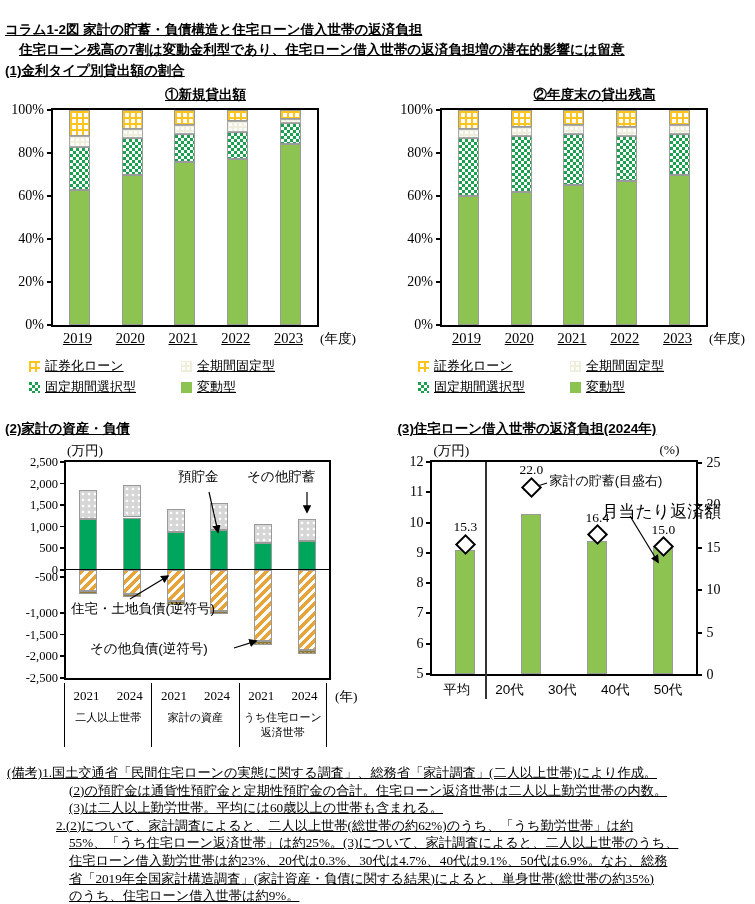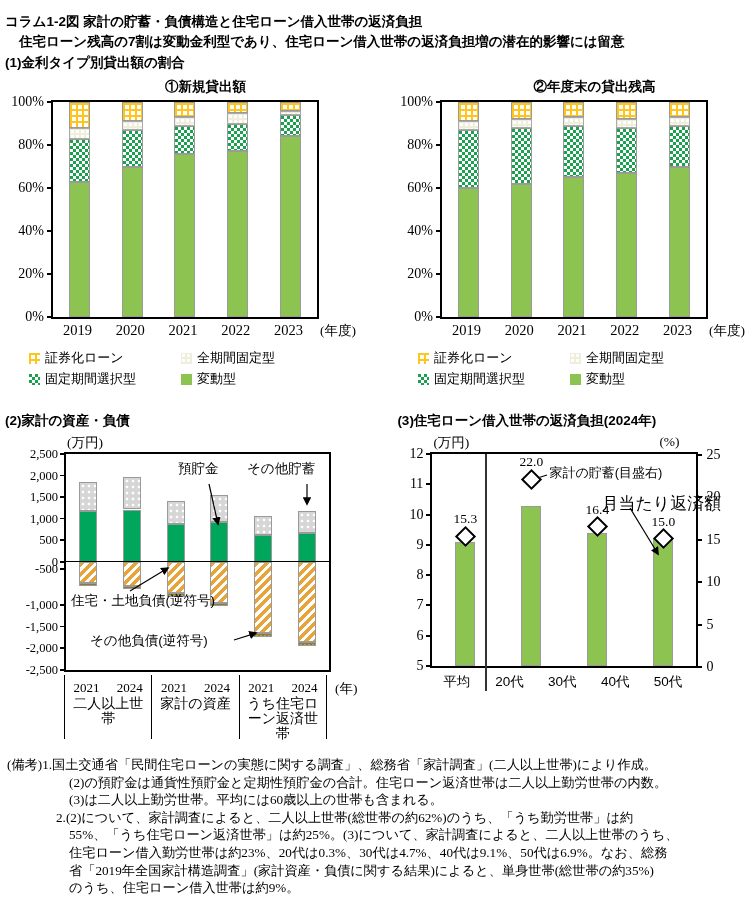--- a/index.html
+++ b/index.html
@@ -1,18 +1,18 @@
 <!DOCTYPE html>
 <html><head>
 <meta charset="utf-8">
 <style>
   html,body{margin:0;padding:0;background:#fff;color:#000;}
   body{width:755px;height:904px;font-family:"Liberation Sans",sans-serif;position:relative;overflow:hidden;}
   .serif{font-family:"Liberation Serif",serif;}
-  .page{padding:12px 4px 0 5px;}
+  .page{padding:20px 4px 0 5px;text-decoration:underline;}
   .doc-title{font-size:13.5px;font-weight:bold;line-height:20px;}
   .doc-subtitle{font-size:13.5px;font-weight:bold;line-height:20px;padding-left:14px;}
   .sec-title{font-size:13.5px;font-weight:bold;line-height:22px;}
 
   
   .top-row{display:flex;margin-top:4px;gap:32px;}
   .sb-chart{width:377px;position:relative;}
   .sb-title{font-size:13.5px;font-weight:bold;text-align:center;padding-left:44px;margin-bottom:4px;}
   .sb-body{position:relative;margin-left:46px;width:264px;height:215px;border:2.5px solid #000;}
   .sb-plot{position:absolute;inset:0;display:flex;}
@@ -65,21 +65,21 @@
   .hseg{position:absolute;left:50%;width:18px;margin-left:-9px;box-sizing:border-box;border:1px solid #9a9a9a;}
   .zero-line{position:absolute;left:0;width:100%;height:1.5px;background:#000;z-index:3;}
   .hytick{position:absolute;right:calc(100% + 8px);width:48px;text-align:right;
           font-family:"Liberation Serif",serif;font-size:12.5px;line-height:14px;}
   .hytick::after{content:"";position:absolute;right:-7px;top:6px;width:5px;height:1.5px;background:#000;}
   .hb-xaxis{position:absolute;left:59px;top:241px;width:263px;display:flex;height:64px;}
   .hgroup{flex:1;border-left:1.5px solid #000;}
   .hgroup:last-child{border-right:1.5px solid #000;}
   .hyears{display:flex;justify-content:space-around;font-family:"Liberation Serif",serif;
           font-size:13px;margin-top:5px;}
-  .hglabel{text-align:center;font-size:14px;line-height:15px;padding:0 2px;}
+  .hglabel{text-align:center;font-size:11px;line-height:15px;margin-top:6px;padding:0 2px;}
   .ann{position:absolute;font-size:13.5px;white-space:nowrap;z-index:4;}
   .overlay{position:absolute;inset:0;z-index:2;pointer-events:none;}
 
   
   .rb-wrap{position:relative;height:308px;margin-top:2px;}
   .rb-body{position:absolute;left:33px;top:18px;width:264px;height:212px;border:2.5px solid #000;}
   .rb-plot{position:absolute;inset:0;display:flex;}
   .rslot{flex:1;position:relative;}
   .rbar{position:absolute;left:50%;width:20px;margin-left:-10px;bottom:0;box-sizing:border-box;
         border:1px solid #9a9a9a;background:#8dc451;}

